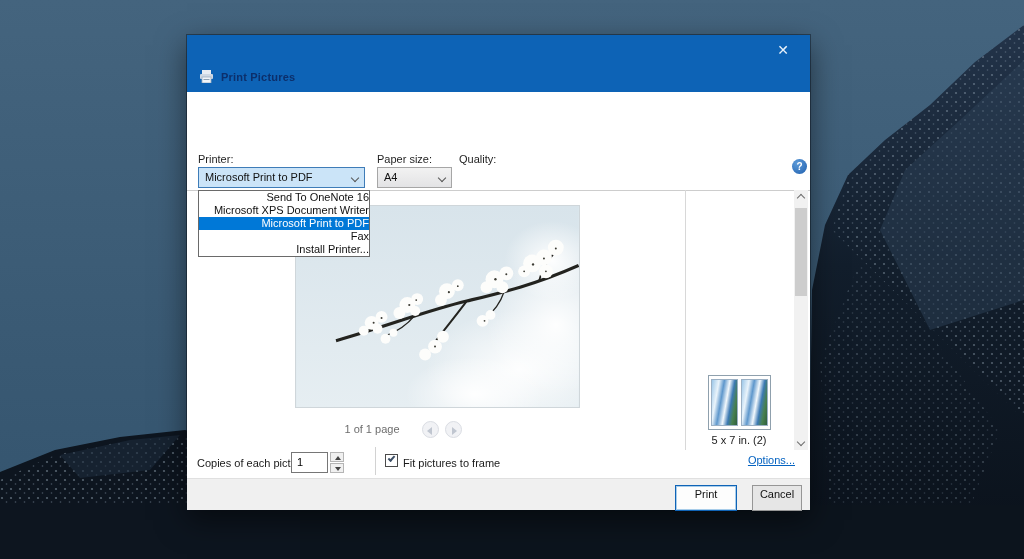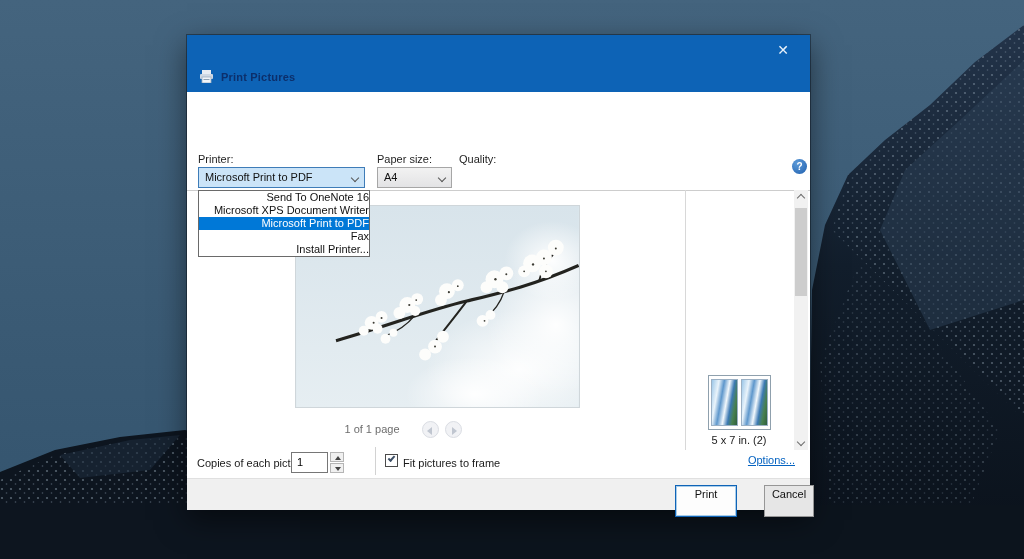--- a/index.html
+++ b/index.html
@@ -97,25 +97,25 @@
   .ctl-divider { position:absolute; left:188px; top:412px; width:1px; height:28px; background:#d2d2d2; }
   .checkbox { position:absolute; left:198px; top:419px; width:13px; height:13px;
     border:1px solid #4a4a4a; background:#fff; cursor:pointer; }
   .checkbox .mark { position:absolute; left:2px; top:1px; width:7px; height:4px;
     border-left:2px solid #3d4f66; border-bottom:2px solid #3d4f66; transform:rotate(-48deg); }
   .options-link { position:absolute; right:15px; top:419px; font-size:11px; color:#0563c1;
     text-decoration:underline; cursor:pointer; }
 
   .footer { position:absolute; left:0; top:443px; width:623px; height:32px;
     background:#f0f0f0; border-top:1px solid #e0e0e0; }
-  .btn { position:absolute; top:6px; height:32px; font-size:11px; text-align:center;
+  .btn { position:absolute; top:6px; height:26px; font-size:11px; text-align:center;
     line-height:17px; cursor:pointer; }
   .btn.print { left:488px; width:62px; background:#fdfdfd; border:1px solid #0f63b6;
     box-shadow:inset 0 0 0 1px #a8cdea; color:#111; }
-  .btn.cancel { left:565px; width:50px; background:#e6e6e6; border:1px solid #969696; color:#111;margin-left:12px; }
+  .btn.cancel { left:565px; width:50px; background:#e6e6e6; border:1px solid #969696; color:#111; }
 </style>
 </head>
 <body>
 
 <div class="stage">
 
   <svg class="wallpaper" width="1024" height="559" viewBox="0 0 1024 559">
     <defs>
       <linearGradient id="sky" x1="0" y1="0" x2="0" y2="1">
         <stop offset="0" stop-color="#44647e"></stop>

